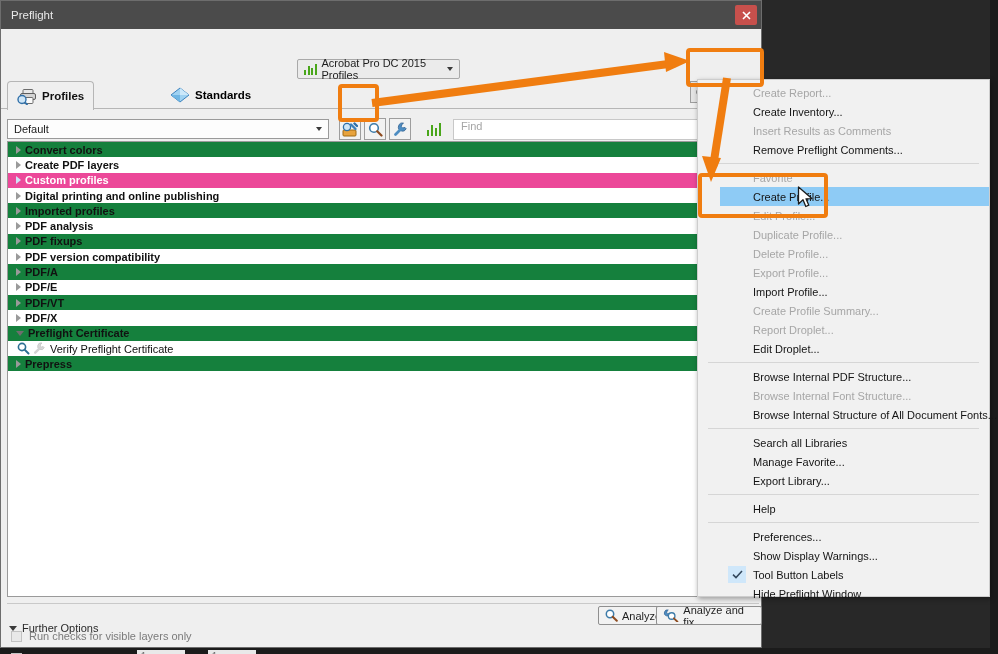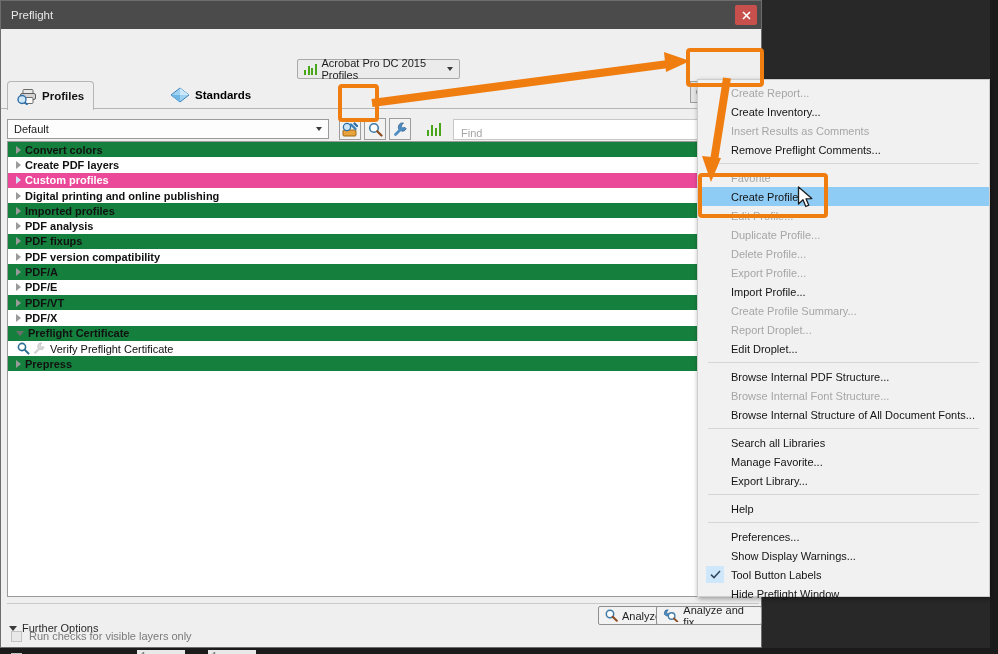--- a/index.html
+++ b/index.html
@@ -72,21 +72,21 @@
   .defaultsel .caret { margin-left:auto; }
 
   .toolrow { position:absolute; left:338px; top:88px; width:420px; height:24px; display:flex; align-items:center; gap:3px; }
   .tbtn {
     width:22px;height:22px; background:#f2f2f2; border:1px solid #9d9d9d;
     display:flex;align-items:center;justify-content:center; box-sizing:border-box; cursor:pointer;
   }
   .tbtn.flat { border-color:transparent; background:transparent; }
   .findbox {
     flex:1; height:21px; background:#ffffff; border:1px solid #c8c8c8; margin-left:5px;
-    display:flex;align-items:flex-end; padding:0 7px; box-sizing:border-box;
+    display:flex;align-items:flex-start; padding:0 7px; box-sizing:border-box;
     font-size:11px; color:#a5a5a5;
   }
 
   
   .listbox {
     position:absolute; left:6px; top:112px; width:752px; height:456px;
     background:#ffffff; border:1px solid #9a9a9a; box-sizing:border-box; overflow:hidden;
   }
   .row {
     height:15.3px; display:flex; align-items:center; gap:4px;
@@ -133,21 +133,21 @@
 
   
   .menu {
     position:absolute; left:697px; top:79px; width:293px; height:518px;
     background:#f1f1f1; border:1px solid #cdcdcd; box-sizing:border-box;
     box-shadow:1px 2px 5px rgba(0,0,0,.35); z-index:8; padding:3px 0;
   }
   .mi {
     height:19px; display:flex; align-items:center;
     font-size:11px; color:#141414; padding-left:33px; box-sizing:border-box;
-    white-space:nowrap; cursor:pointer;
+    white-space:nowrap; cursor:pointer;margin-left:22px;
   }
   .mi.dis { color:#a6a6a6; }
   .mi.hl { background:#8ecbf5; }
   .msep { height:1px; background:#d6d6d6; margin:4px 10px 4px 10px; }
   .check { position:absolute; left:8px; width:18px; height:17px; background:#cfe7fa;
            display:flex;align-items:center;justify-content:center; }
 
   
   .obox { position:absolute; border:4px solid #f07d10; border-radius:4px; z-index:20; pointer-events:none; }
   .arrow-svg { position:absolute; left:0; top:0; width:998px; height:654px; z-index:19; pointer-events:none; }

